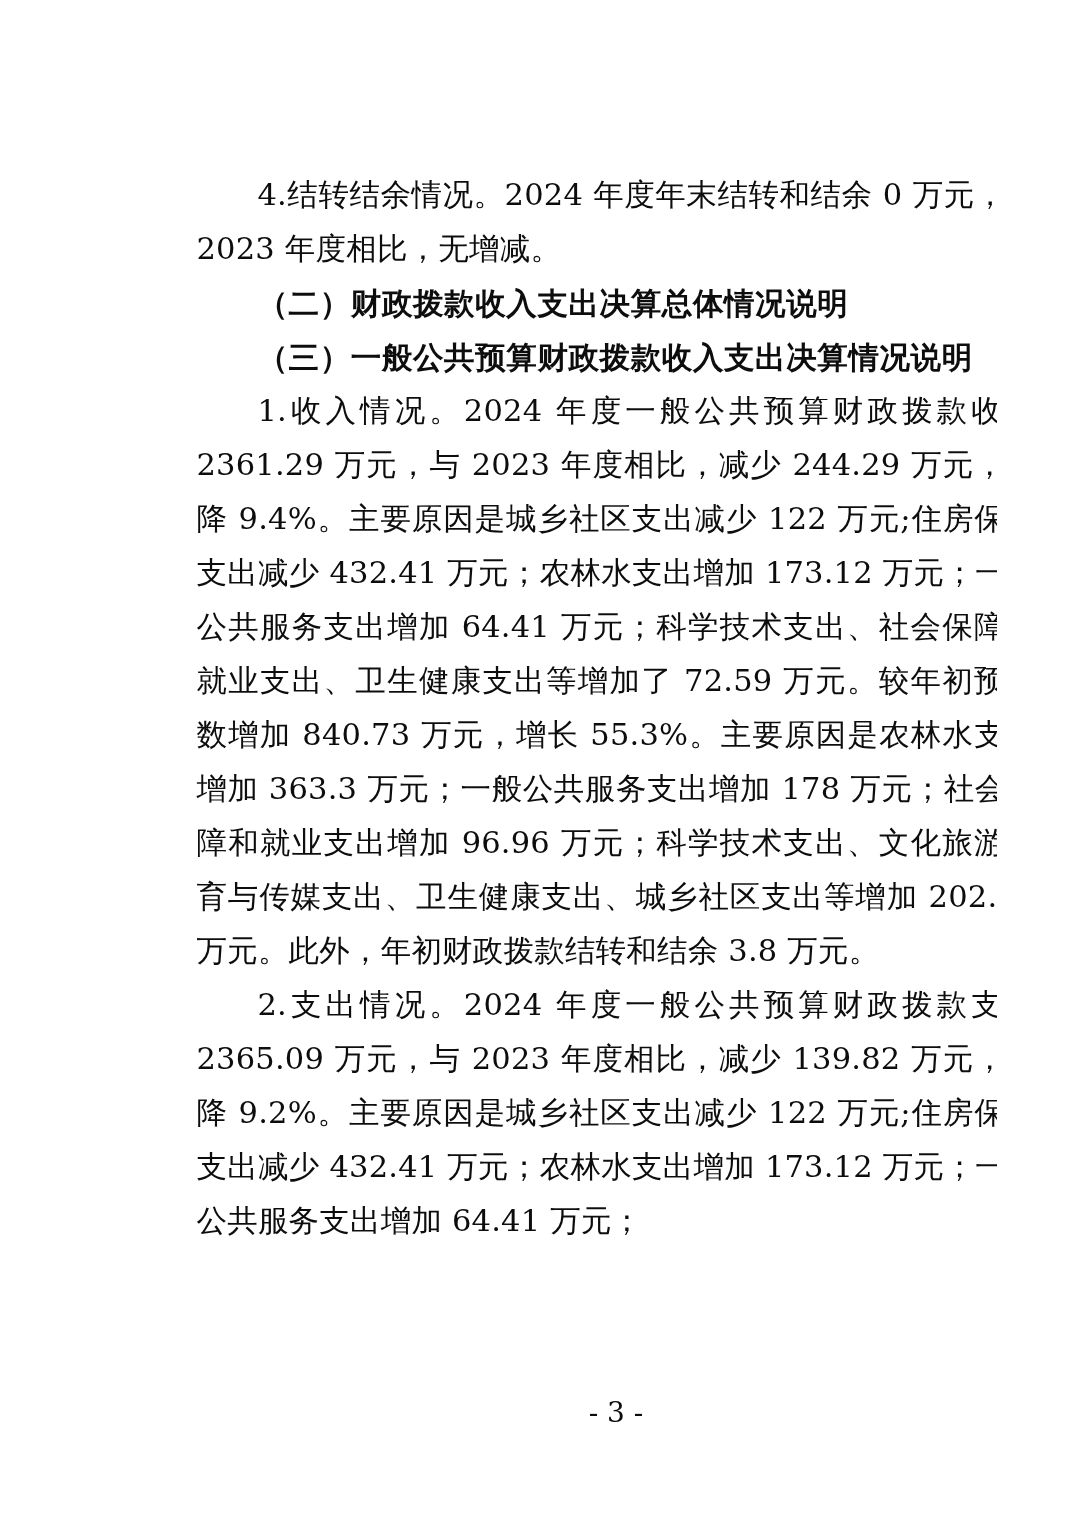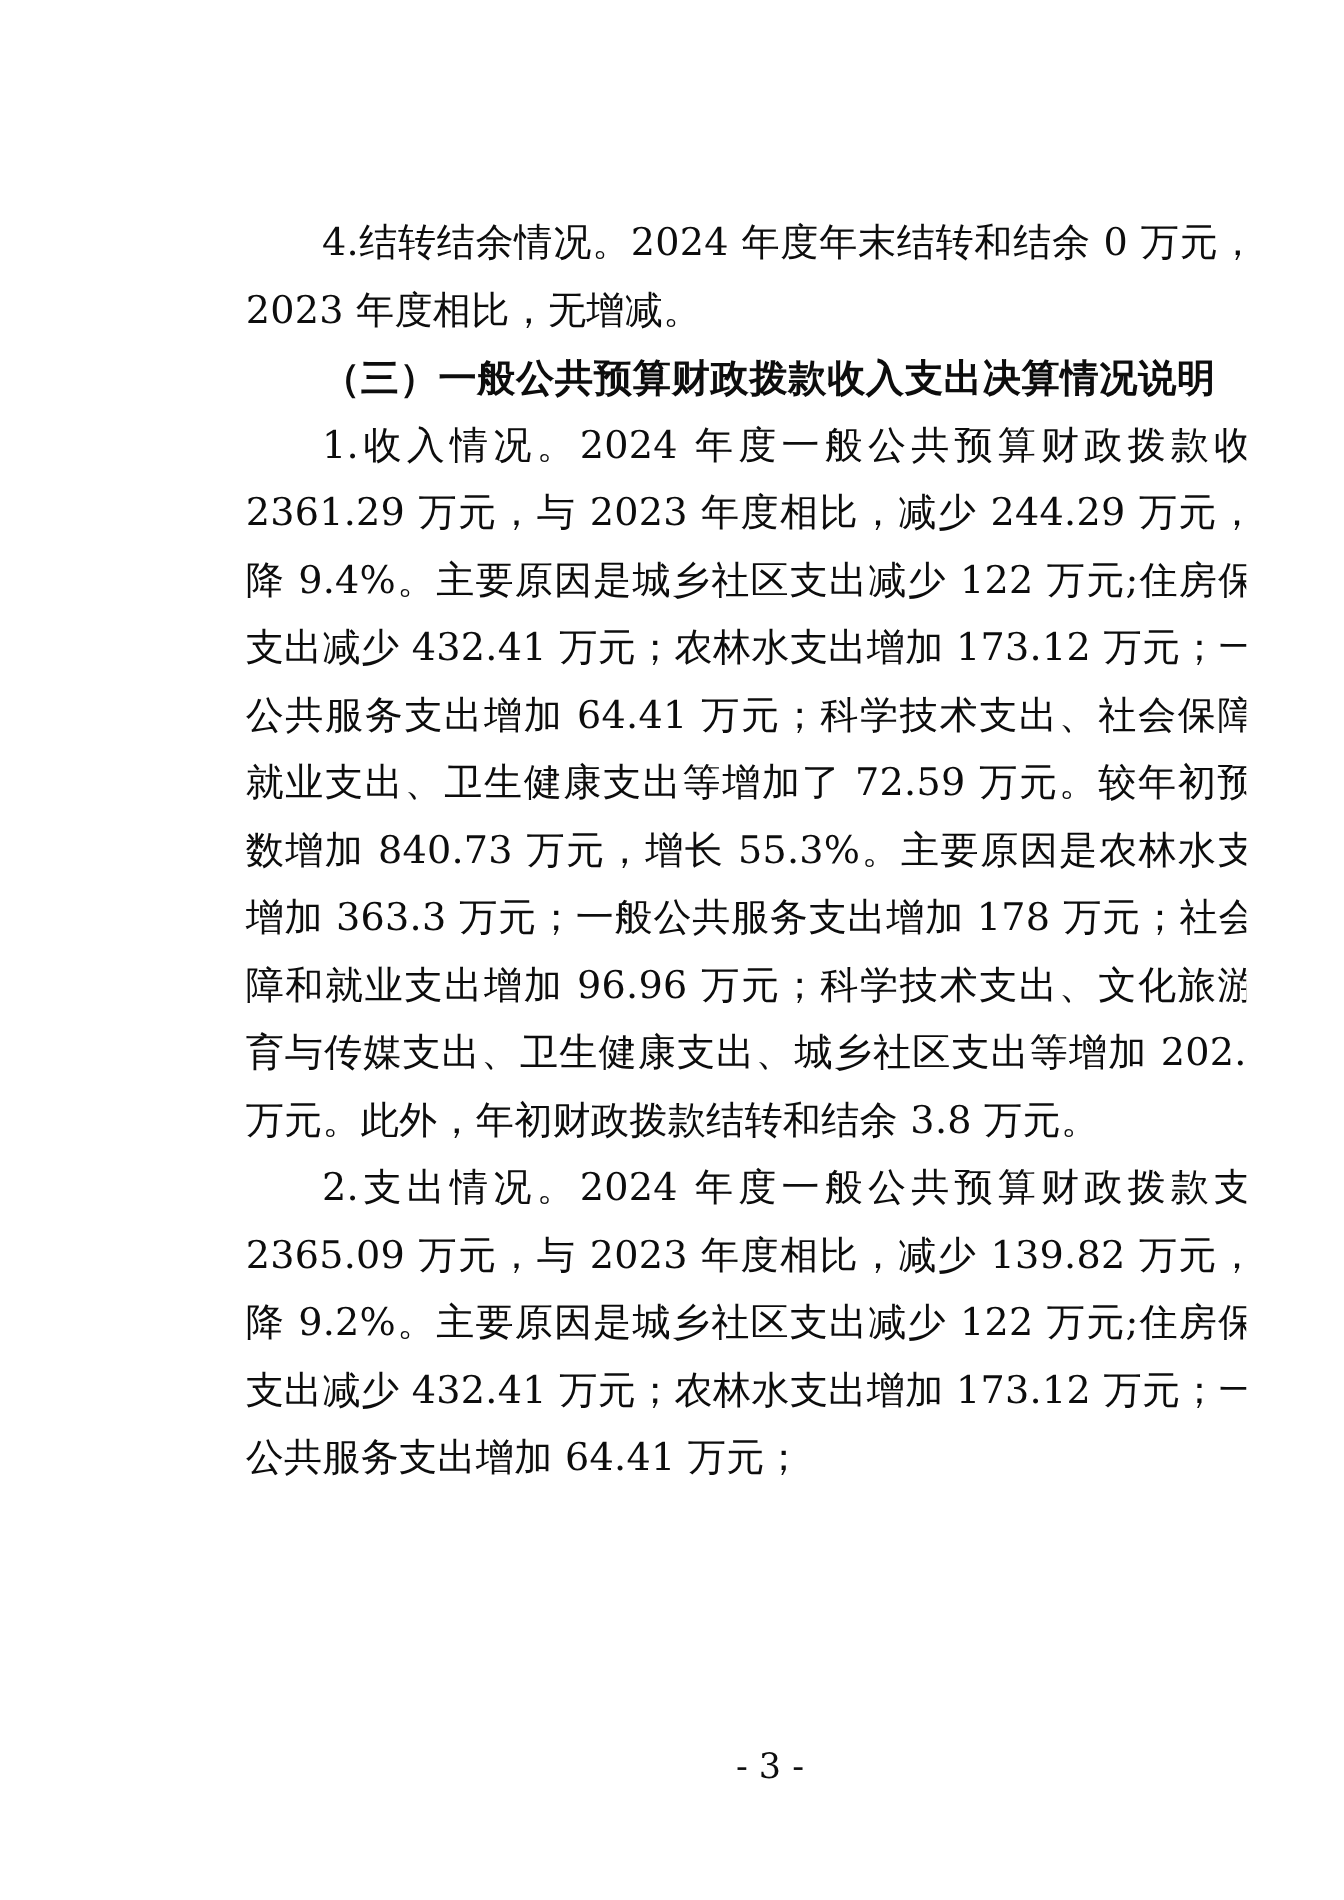--- a/index.html
+++ b/index.html
@@ -47,18 +47,19 @@
     font-family: "DejaVu Serif", "Liberation Serif", serif;
     color: #0d0d0d;
   }
 </style>
 </head>
 <body>
 
 <div class="page">
   <div class="body-area">
     <p class="para">4.结转结余情况。2024 年度年末结转和结余 0 万元，与 2023 年度相比，无增减。</p>
+    <p class="para heading">（二）财政拨款收入支出决算总体情况说明</p>
     <p class="para heading">（三）一般公共预算财政拨款收入支出决算情况说明</p>
     <p class="para">1.收入情况。2024 年度一般公共预算财政拨款收入 2361.29 万元，与 2023 年度相比，减少 244.29 万元，下降 9.4%。主要原因是城乡社区支出减少 122 万元;住房保障支出减少 432.41 万元；农林水支出增加 173.12 万元；一般公共服务支出增加 64.41 万元；科学技术支出、社会保障和就业支出、卫生健康支出等增加了 72.59 万元。较年初预算数增加 840.73 万元，增长 55.3%。主要原因是农林水支出增加 363.3 万元；一般公共服务支出增加 178 万元；社会保障和就业支出增加 96.96 万元；科学技术支出、文化旅游体育与传媒支出、卫生健康支出、城乡社区支出等增加 202.47 万元。此外，年初财政拨款结转和结余 3.8 万元。</p>
     <p class="para">2.支出情况。2024 年度一般公共预算财政拨款支出 2365.09 万元，与 2023 年度相比，减少 139.82 万元，下降 9.2%。主要原因是城乡社区支出减少 122 万元;住房保障支出减少 432.41 万元；农林水支出增加 173.12 万元；一般公共服务支出增加 64.41 万元；</p>
   </div>
   <div class="footer">- 3 -</div>
 </div>
 
 </body></html>

